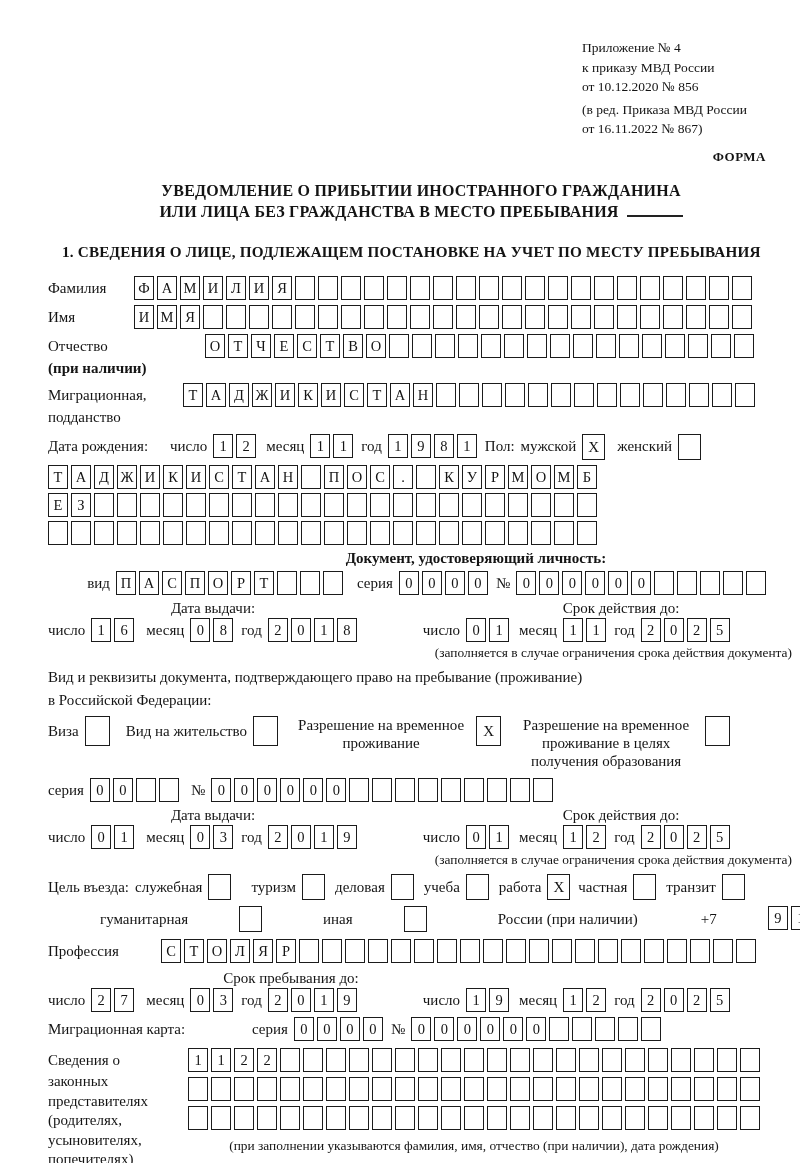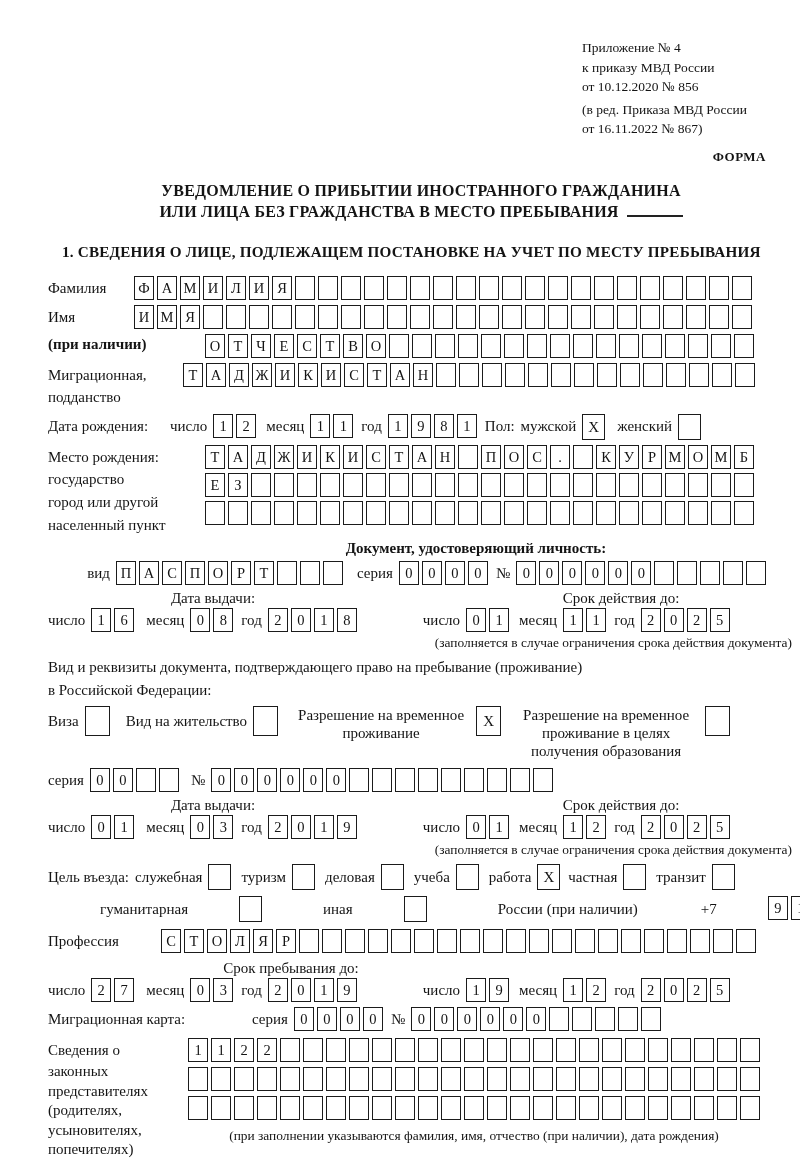--- a/index.html
+++ b/index.html
@@ -127,20 +127,21 @@
           <div class="cell"></div>
           <div class="cell"></div>
           <div class="cell"></div>
           <div class="cell"></div>
           <div class="cell"></div>
         </div>
     </div>
 
     <div class="frow">
       <span class="lblcol w157">
+        <span style="line-height:24px; display:block;">Отчество</span>
         <span style="display:block;font-weight:bold;">(при наличии)</span>
       </span>
       <div class="cells">
           <div class="cell">О</div>
           <div class="cell">Т</div>
           <div class="cell">Ч</div>
           <div class="cell">Е</div>
           <div class="cell">С</div>
           <div class="cell">Т</div>
           <div class="cell">В</div>
@@ -218,26 +219,20 @@
           <div class="cell">1</div>
         </div>
       <span class="lbl" style="margin-left:8px;">Пол:</span>
       <span class="lbl">мужской</span>
       <div class="checkbox">X</div>
       <span class="lbl" style="margin-left:12px;">женский</span>
       <div class="checkbox"></div>
     </div>
 
     <div class="frow">
-      <span class="lblcol w157">
-        <span style="display:block; line-height:24px;">Место рождения:</span>
-        <span style="display:block;">государство</span>
-        <span style="display:block; line-height:26px;">город или другой</span>
-        <span style="display:block;">населенный пункт</span>
-      </span>
       <div class="stack">
         <div class="cells">
             <div class="cell">Т</div>
             <div class="cell">А</div>
             <div class="cell">Д</div>
             <div class="cell">Ж</div>
             <div class="cell">И</div>
             <div class="cell">К</div>
             <div class="cell">И</div>
             <div class="cell">С</div>
@@ -479,21 +474,21 @@
           <div class="cell">5</div>
         </div>
     </div>
 
     <div class="note">(заполняется в случае ограничения срока действия документа)</div>
 
     <div class="frow" style="margin-bottom:6px;">
       <span class="lbl" style="line-height:26px;">Цель въезда:</span>
       <span class="lbl" style="line-height:26px;">служебная</span>
       <div class="checkbox"></div>
-      <span class="lbl" style="margin-left:10px; line-height:26px;">туризм</span>
+      <span class="lbl" style="margin-left:20px; line-height:26px;">туризм</span>
       <div class="checkbox"></div>
       <span class="lbl" style="margin-left:10px; line-height:26px;">деловая</span>
       <div class="checkbox"></div>
       <span class="lbl" style="margin-left:10px; line-height:26px;">учеба</span>
       <div class="checkbox"></div>
       <span class="lbl" style="margin-left:10px; line-height:26px;">работа</span>
       <div class="checkbox">X</div>
       <span class="lbl" style="margin-left:8px; line-height:26px;">частная</span>
       <div class="checkbox"></div>
       <span class="lbl" style="margin-left:10px; line-height:26px;">транзит</span>

